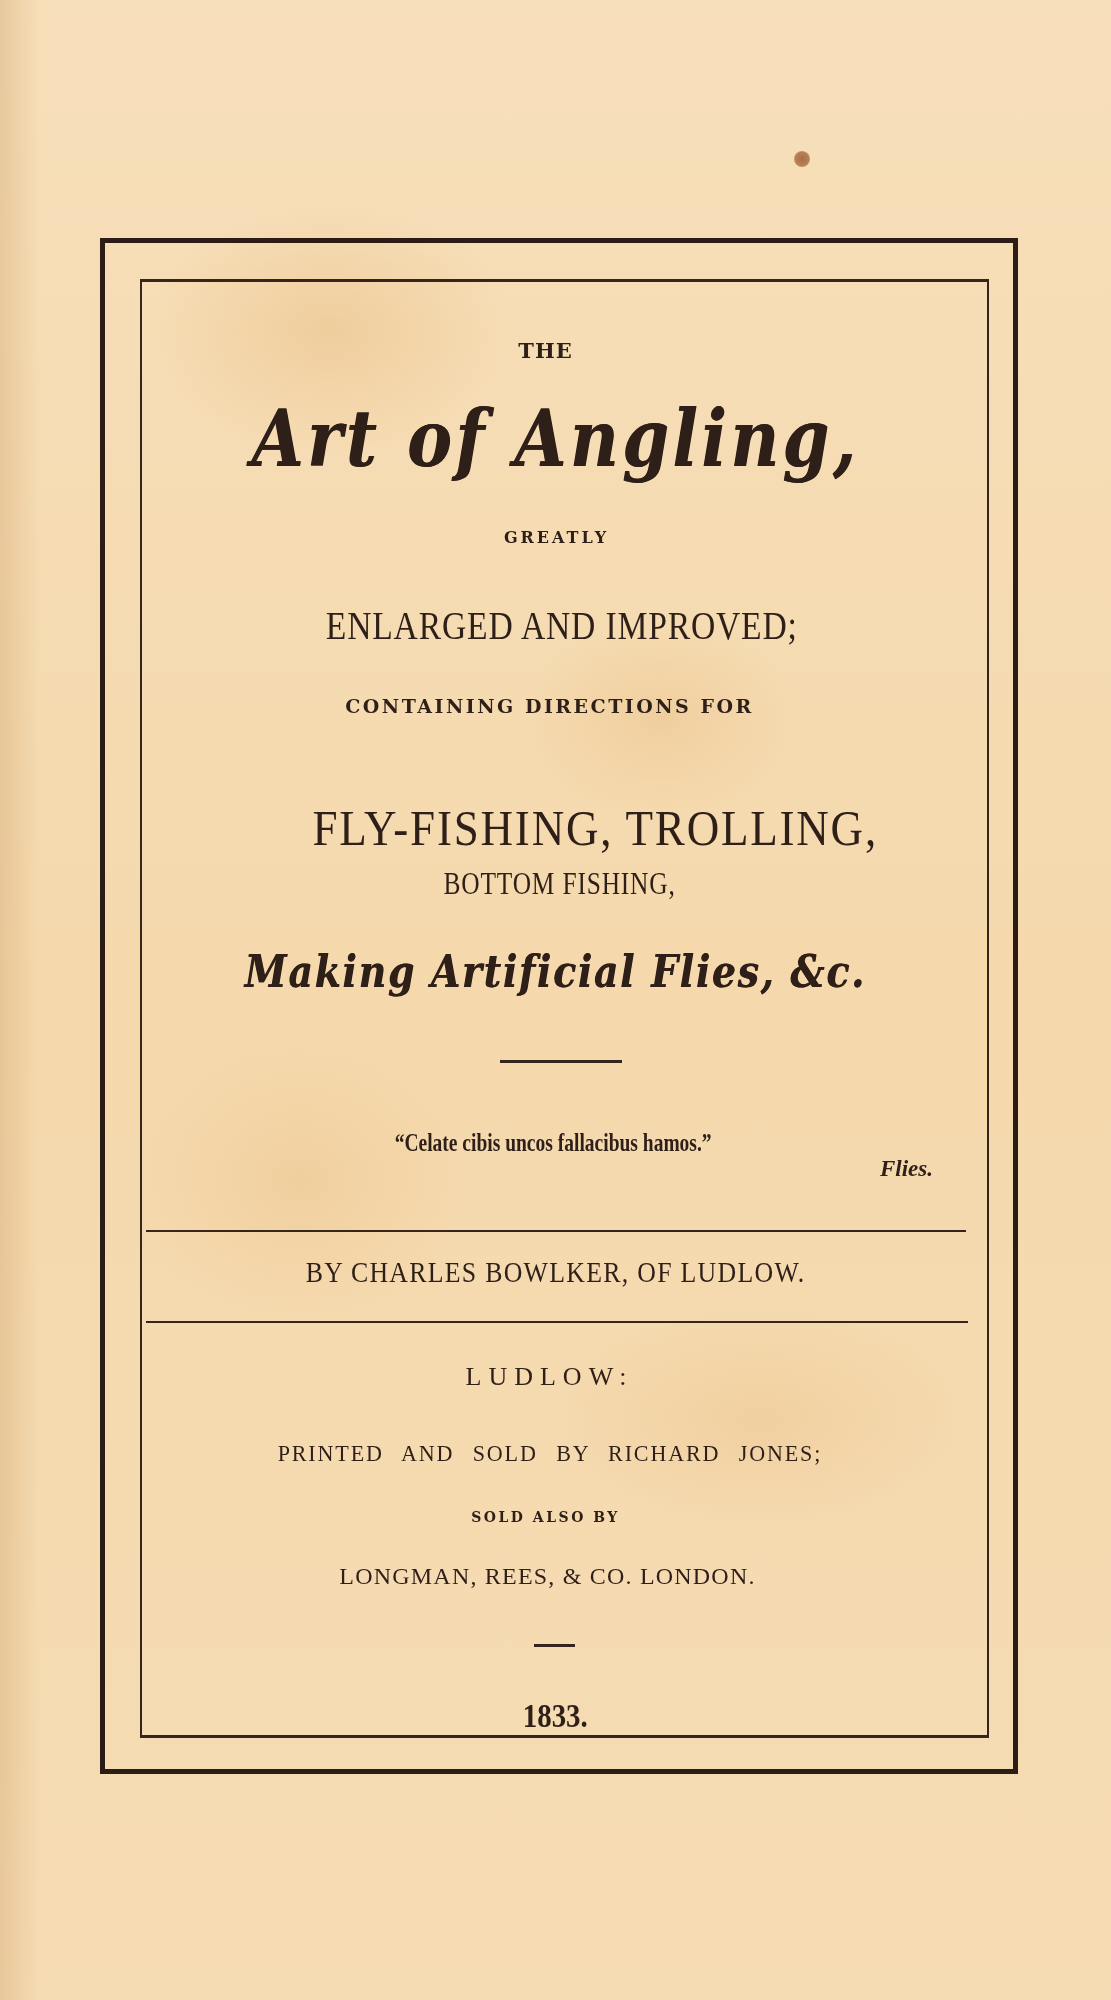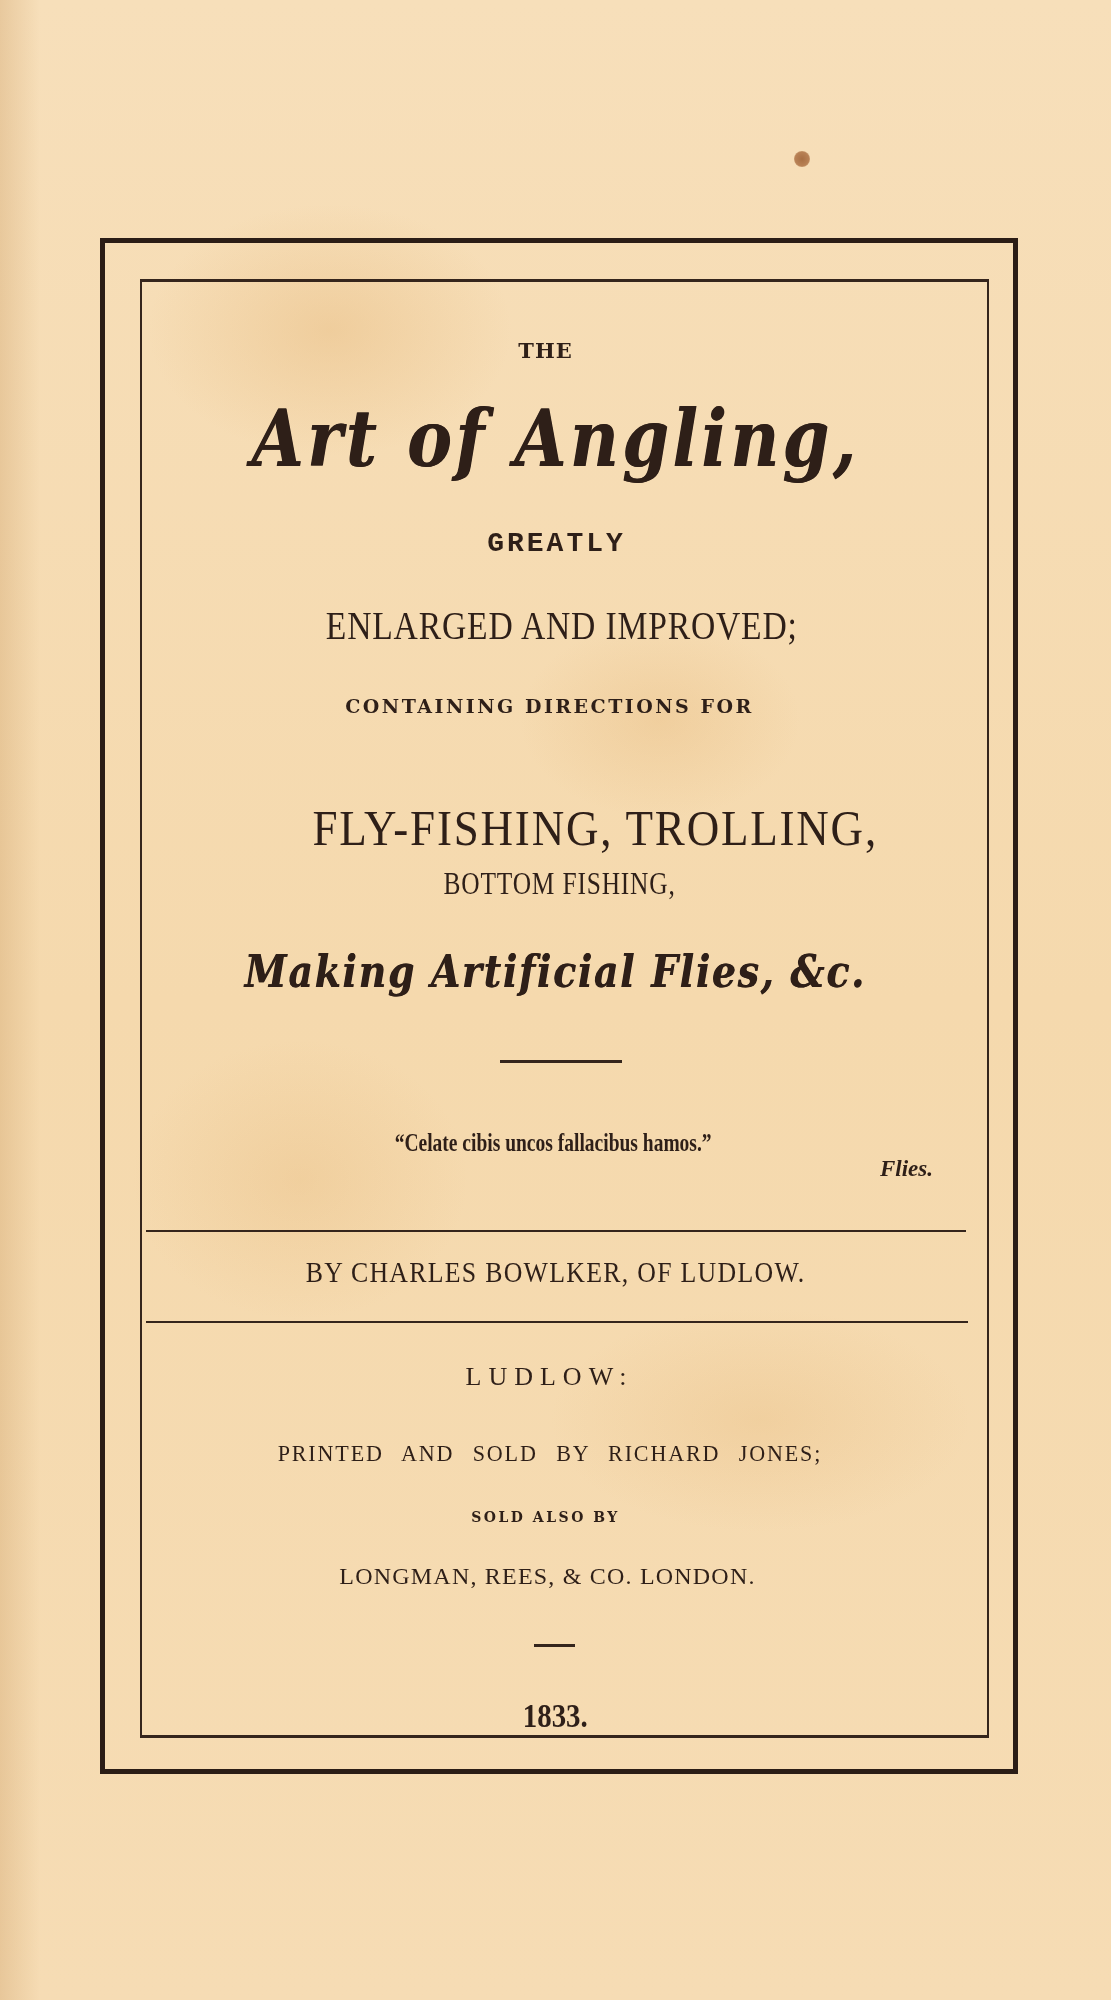--- a/index.html
+++ b/index.html
@@ -51,21 +51,21 @@
 
   <div class="frame-outer"></div>
   <div class="frame-inner"></div>
 
   <div class="line slab" style="top:338px; font-size:21px; left:-10px; letter-spacing:1px;">THE</div>
 
   <div class="line" style="top:393px; left:0;">
     <span class="gothic" style="font-size:78px; letter-spacing:4px;">Art of Angling,</span>
   </div>
 
-  <div class="line slab" style="top:528px; font-size:28px; letter-spacing:3px; left:1px;font-family:Liberation Mono, monospace;">GREATLY</div>
+  <div class="line slab" style="top:528px; font-size:16px; letter-spacing:3px; left:1px;">GREATLY</div>
 
   <div class="line" style="top:601px; left:0;margin-left:6px;">
     <span class="modern condensed" style="font-size:41px; letter-spacing:1px;">ENLARGED AND IMPROVED;</span>
   </div>
 
   <div class="line slab" style="top:695px; font-size:19px; letter-spacing:2.5px; left:-6px;">CONTAINING DIRECTIONS FOR</div>
 
   <div class="line" style="top:799px; left:0;margin-left:40px;">
     <span class="modern condensed" style="font-size:50px; letter-spacing:2px; transform:scaleX(0.9);">FLY-FISHING, TROLLING,</span>
   </div>

